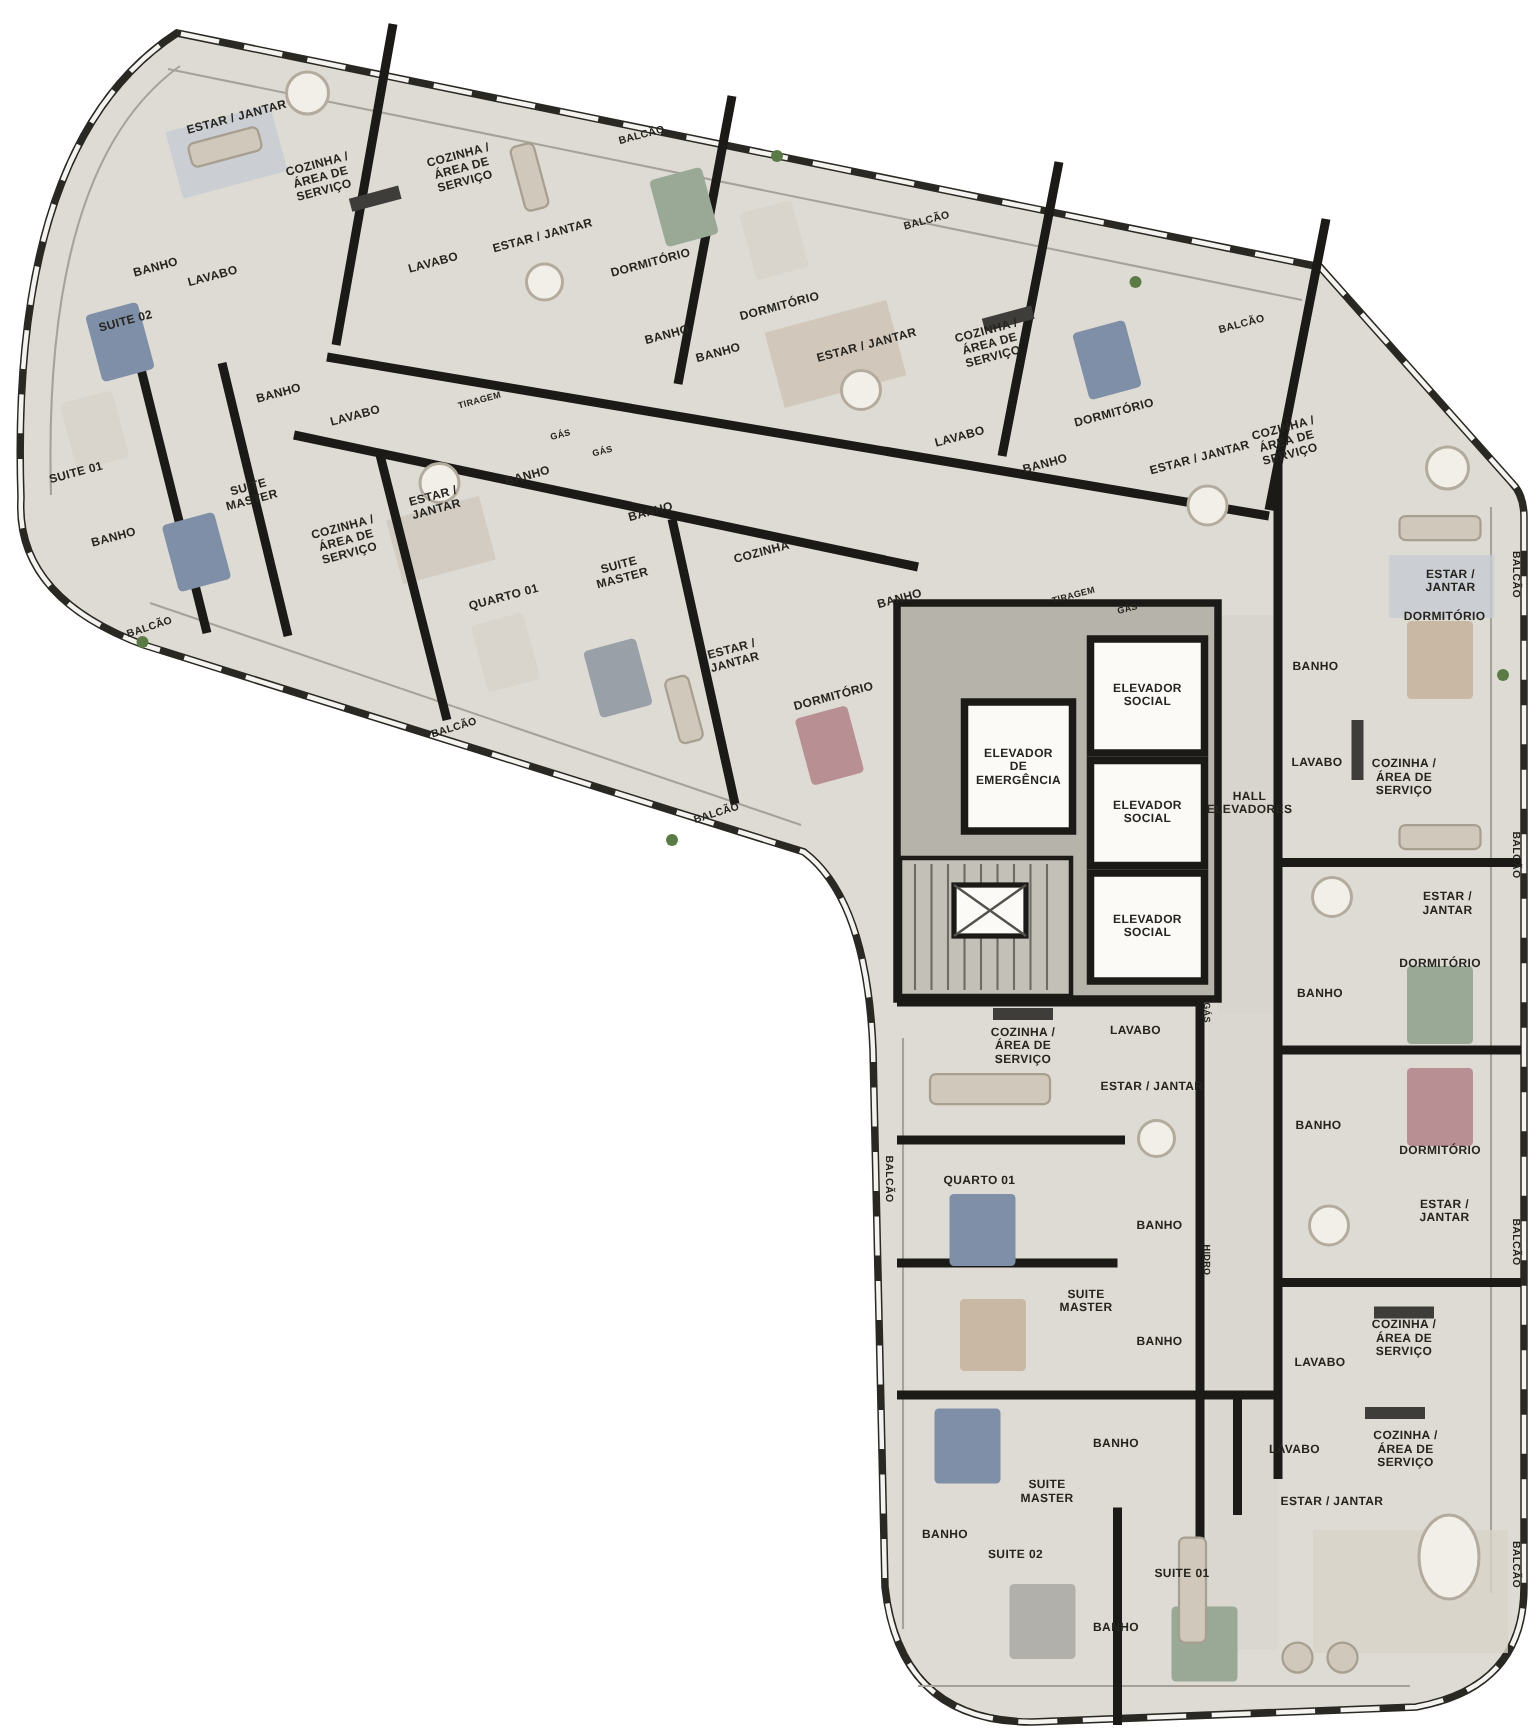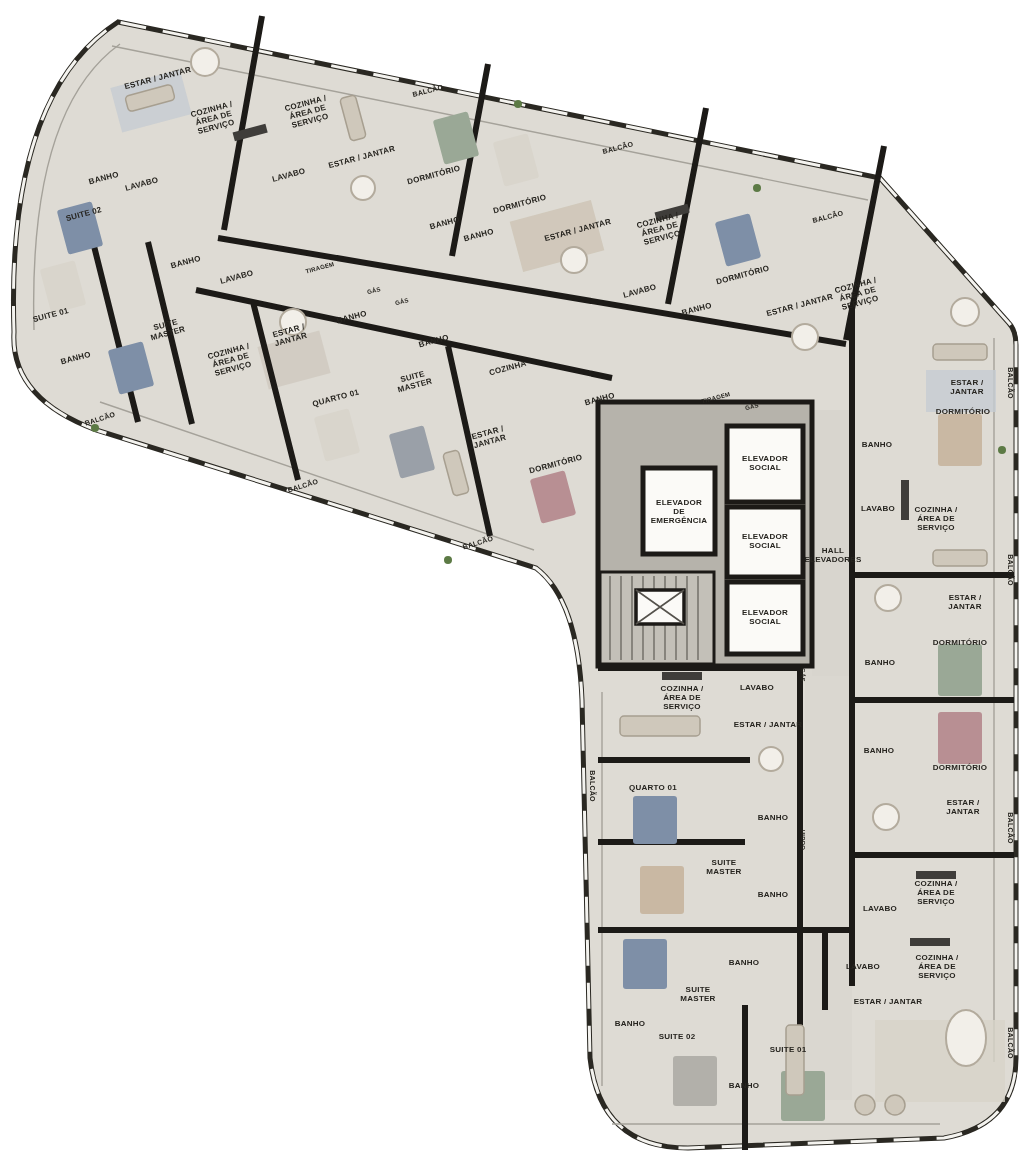--- a/index.html
+++ b/index.html
@@ -212,21 +212,21 @@
       <div class="lbl" style="left: 752px; top: 407px; font-size: 6px; transform: translate(-50%, -50%) rotate(-15deg);">GÁS</div>
       <div class="lbl" style="left: 679px; top: 512px; font-size: 8px; transform: translate(-50%, -50%) rotate(0deg);">ELEVADOR
 DE
 EMERGÊNCIA</div>
       <div class="lbl" style="left: 765px; top: 464px; font-size: 8px; transform: translate(-50%, -50%) rotate(0deg);">ELEVADOR
 SOCIAL</div>
       <div class="lbl" style="left: 765px; top: 542px; font-size: 8px; transform: translate(-50%, -50%) rotate(0deg);">ELEVADOR
 SOCIAL</div>
       <div class="lbl" style="left: 765px; top: 618px; font-size: 8px; transform: translate(-50%, -50%) rotate(0deg);">ELEVADOR
 SOCIAL</div>
-      <div class="lbl" style="left: 833px; top: 556px; font-size: 8px; transform: translate(-50%, -50%) rotate(0deg);">HALL
+      <div class="lbl" style="left: 833px; top: 536px; font-size: 8px; transform: translate(-50%, -50%) rotate(0deg);">HALL
 ELEVADORES</div>
       <div class="lbl" style="left: 967px; top: 388px; font-size: 8px; transform: translate(-50%, -50%) rotate(0deg);">ESTAR / JANTAR</div>
       <div class="lbl" style="left: 963px; top: 412px; font-size: 8px; transform: translate(-50%, -50%) rotate(0deg);">DORMITÓRIO</div>
       <div class="lbl" style="left: 1010px; top: 383px; font-size: 7px; transform: translate(-50%, -50%) rotate(90deg);">BALCÃO</div>
       <div class="lbl" style="left: 877px; top: 445px; font-size: 8px; transform: translate(-50%, -50%) rotate(0deg);">BANHO</div>
       <div class="lbl" style="left: 878px; top: 509px; font-size: 8px; transform: translate(-50%, -50%) rotate(0deg);">LAVABO</div>
       <div class="lbl" style="left: 936px; top: 519px; font-size: 8px; transform: translate(-50%, -50%) rotate(0deg);">COZINHA /
 ÁREA DE
 SERVIÇO</div>
       <div class="lbl" style="left: 965px; top: 603px; font-size: 8px; transform: translate(-50%, -50%) rotate(0deg);">ESTAR / JANTAR</div>

